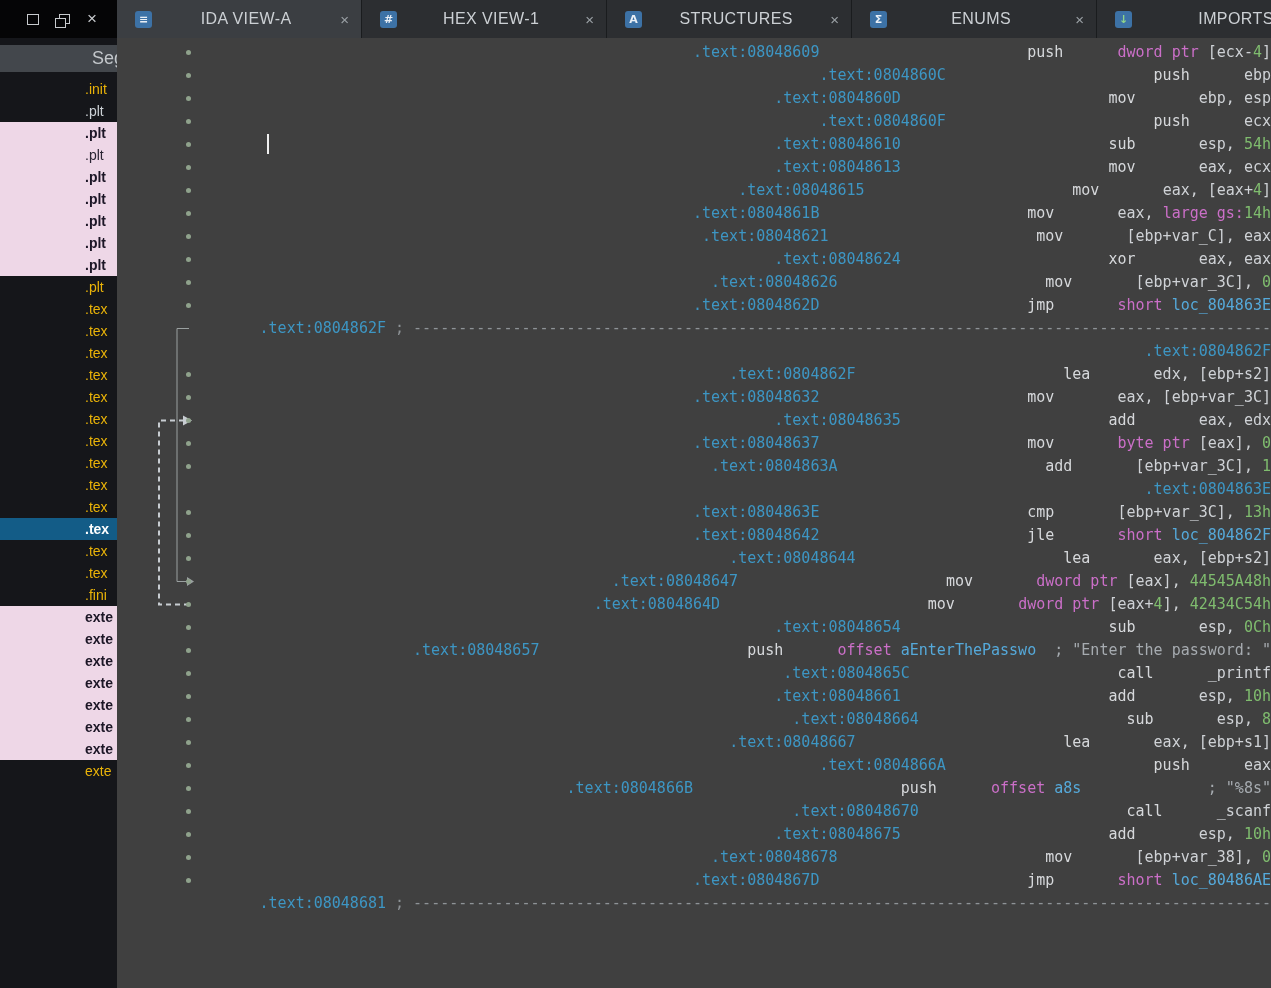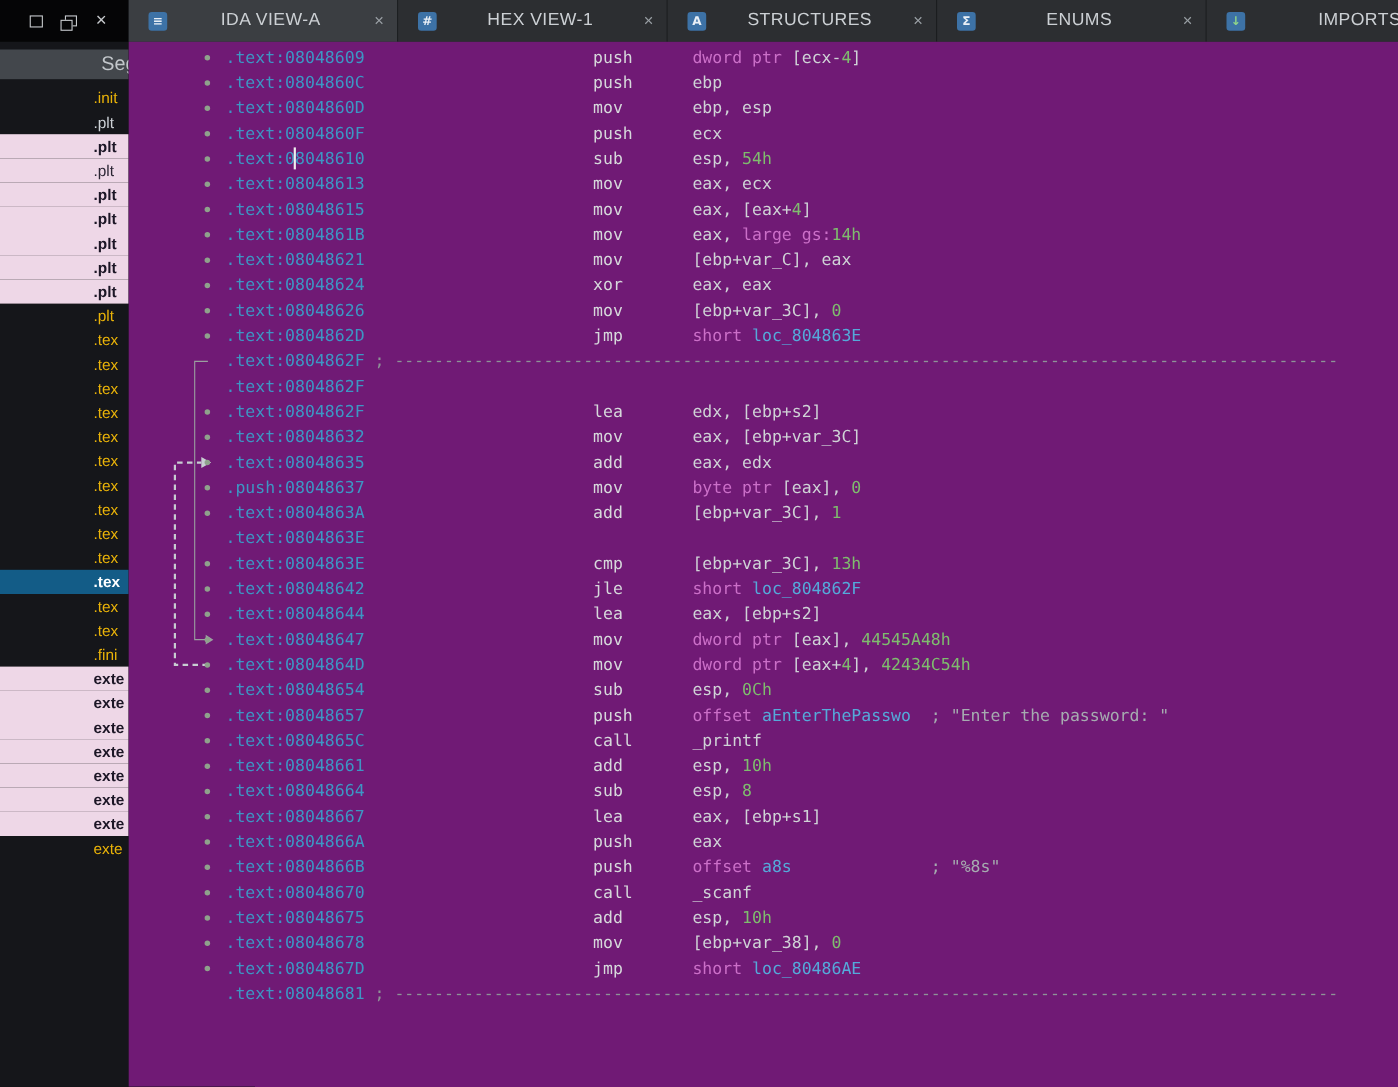--- a/index.html
+++ b/index.html
@@ -30,21 +30,21 @@
   .segpanel{flex:0 0 117px;background:#15161a;overflow:hidden;position:relative;}
   .seg-header{margin-top:7px;height:27px;line-height:27px;background:#43474c;color:#c3c7cb;font-size:18px;padding-left:92px;white-space:nowrap;overflow:hidden;}
   .seg-list{margin-top:6px;}
   .seg-item{height:22px;line-height:22px;font-size:14px;padding-left:85px;color:#eab308;white-space:nowrap;overflow:hidden;cursor:default;}
   .sv-light{color:#cdd2d7;}
   .sv-pink{background:#eed7e7;color:#2a2433;}
   .sv-pink-bold{background:#eed7e7;color:#1c1626;font-weight:bold;}
   .sv-selected{background:#135c87;color:#ffffff;font-weight:bold;}
 
   
-  .disasm{flex:1;position:relative;overflow:hidden;background:#701a75;font-family:"DejaVu Sans Mono",monospace;font-size:15px;cursor:text;}
+  .disasm{flex:1;position:relative;overflow:hidden;background:#404040;font-family:"DejaVu Sans Mono",monospace;font-size:15px;cursor:text;text-align:right;}
   #dlines{position:absolute;top:3px;left:0;right:0;}
   .dline{position:relative;height:23px;line-height:23px;white-space:pre;padding-left:88px;}
   .dot{position:absolute;left:69px;top:9px;width:5px;height:5px;border-radius:50%;background:#8fa28c;}
   .tk-addr{color:#3d96c4;}
   .tk-ins{color:#d6d8db;}
   .tk-def{color:#cfd2d6;}
   .tk-kw{color:#cb6fc8;}
   .tk-num{color:#7fbc6e;}
   .tk-name{color:#55a9da;}
   .tk-label{color:#a8cde6;}
@@ -151,21 +151,21 @@
           <div class="dline"><span class="dot"></span><span class="tk-addr">.text:0804861B</span><span class="tk-def">                       </span><span class="tk-ins">mov       </span><span class="tk-def">eax, </span><span class="tk-kw">large</span><span class="tk-def"> </span><span class="tk-kw">gs:</span><span class="tk-num">14h</span></div>
           <div class="dline"><span class="dot"></span><span class="tk-addr">.text:08048621</span><span class="tk-def">                       </span><span class="tk-ins">mov       </span><span class="tk-def">[ebp+var_C], eax</span></div>
           <div class="dline"><span class="dot"></span><span class="tk-addr">.text:08048624</span><span class="tk-def">                       </span><span class="tk-ins">xor       </span><span class="tk-def">eax, eax</span></div>
           <div class="dline"><span class="dot"></span><span class="tk-addr">.text:08048626</span><span class="tk-def">                       </span><span class="tk-ins">mov       </span><span class="tk-def">[ebp+var_3C], </span><span class="tk-num">0</span></div>
           <div class="dline"><span class="dot"></span><span class="tk-addr">.text:0804862D</span><span class="tk-def">                       </span><span class="tk-ins">jmp       </span><span class="tk-kw">short</span><span class="tk-def"> </span><span class="tk-name">loc_804863E</span></div>
           <div class="dline"><span class="tk-addr">.text:0804862F</span><span class="tk-gray"> ; -----------------------------------------------------------------------------------------------</span></div>
           <div class="dline"><span class="tk-addr">.text:0804862F</span></div>
           <div class="dline"><span class="dot"></span><span class="tk-addr">.text:0804862F</span><span class="tk-def">                       </span><span class="tk-ins">lea       </span><span class="tk-def">edx, [ebp+s2]</span></div>
           <div class="dline"><span class="dot"></span><span class="tk-addr">.text:08048632</span><span class="tk-def">                       </span><span class="tk-ins">mov       </span><span class="tk-def">eax, [ebp+var_3C]</span></div>
           <div class="dline"><span class="dot"></span><span class="tk-addr">.text:08048635</span><span class="tk-def">                       </span><span class="tk-ins">add       </span><span class="tk-def">eax, edx</span></div>
-          <div class="dline"><span class="dot"></span><span class="tk-addr">.push:08048637</span><span class="tk-def">                       </span><span class="tk-ins">mov       </span><span class="tk-kw">byte ptr</span><span class="tk-def"> [eax], </span><span class="tk-num">0</span></div>
+          <div class="dline"><span class="dot"></span><span class="tk-addr">.text:08048637</span><span class="tk-def">                       </span><span class="tk-ins">mov       </span><span class="tk-kw">byte ptr</span><span class="tk-def"> [eax], </span><span class="tk-num">0</span></div>
           <div class="dline"><span class="dot"></span><span class="tk-addr">.text:0804863A</span><span class="tk-def">                       </span><span class="tk-ins">add       </span><span class="tk-def">[ebp+var_3C], </span><span class="tk-num">1</span></div>
           <div class="dline"><span class="tk-addr">.text:0804863E</span></div>
           <div class="dline"><span class="dot"></span><span class="tk-addr">.text:0804863E</span><span class="tk-def">                       </span><span class="tk-ins">cmp       </span><span class="tk-def">[ebp+var_3C], </span><span class="tk-num">13h</span></div>
           <div class="dline"><span class="dot"></span><span class="tk-addr">.text:08048642</span><span class="tk-def">                       </span><span class="tk-ins">jle       </span><span class="tk-kw">short</span><span class="tk-def"> </span><span class="tk-name">loc_804862F</span></div>
           <div class="dline"><span class="dot"></span><span class="tk-addr">.text:08048644</span><span class="tk-def">                       </span><span class="tk-ins">lea       </span><span class="tk-def">eax, [ebp+s2]</span></div>
           <div class="dline"><span class="dot"></span><span class="tk-addr">.text:08048647</span><span class="tk-def">                       </span><span class="tk-ins">mov       </span><span class="tk-kw">dword ptr</span><span class="tk-def"> [eax], </span><span class="tk-num">44545A48h</span></div>
           <div class="dline"><span class="dot"></span><span class="tk-addr">.text:0804864D</span><span class="tk-def">                       </span><span class="tk-ins">mov       </span><span class="tk-kw">dword ptr</span><span class="tk-def"> [eax+</span><span class="tk-num">4</span><span class="tk-def">], </span><span class="tk-num">42434C54h</span></div>
           <div class="dline"><span class="dot"></span><span class="tk-addr">.text:08048654</span><span class="tk-def">                       </span><span class="tk-ins">sub       </span><span class="tk-def">esp, </span><span class="tk-num">0Ch</span></div>
           <div class="dline"><span class="dot"></span><span class="tk-addr">.text:08048657</span><span class="tk-def">                       </span><span class="tk-ins">push      </span><span class="tk-kw">offset</span><span class="tk-def"> </span><span class="tk-name">aEnterThePasswo</span><span class="tk-def">  </span><span class="tk-cmt">; "Enter the password: "</span></div>
           <div class="dline"><span class="dot"></span><span class="tk-addr">.text:0804865C</span><span class="tk-def">                       </span><span class="tk-ins">call      </span><span class="tk-def">_printf</span></div>

